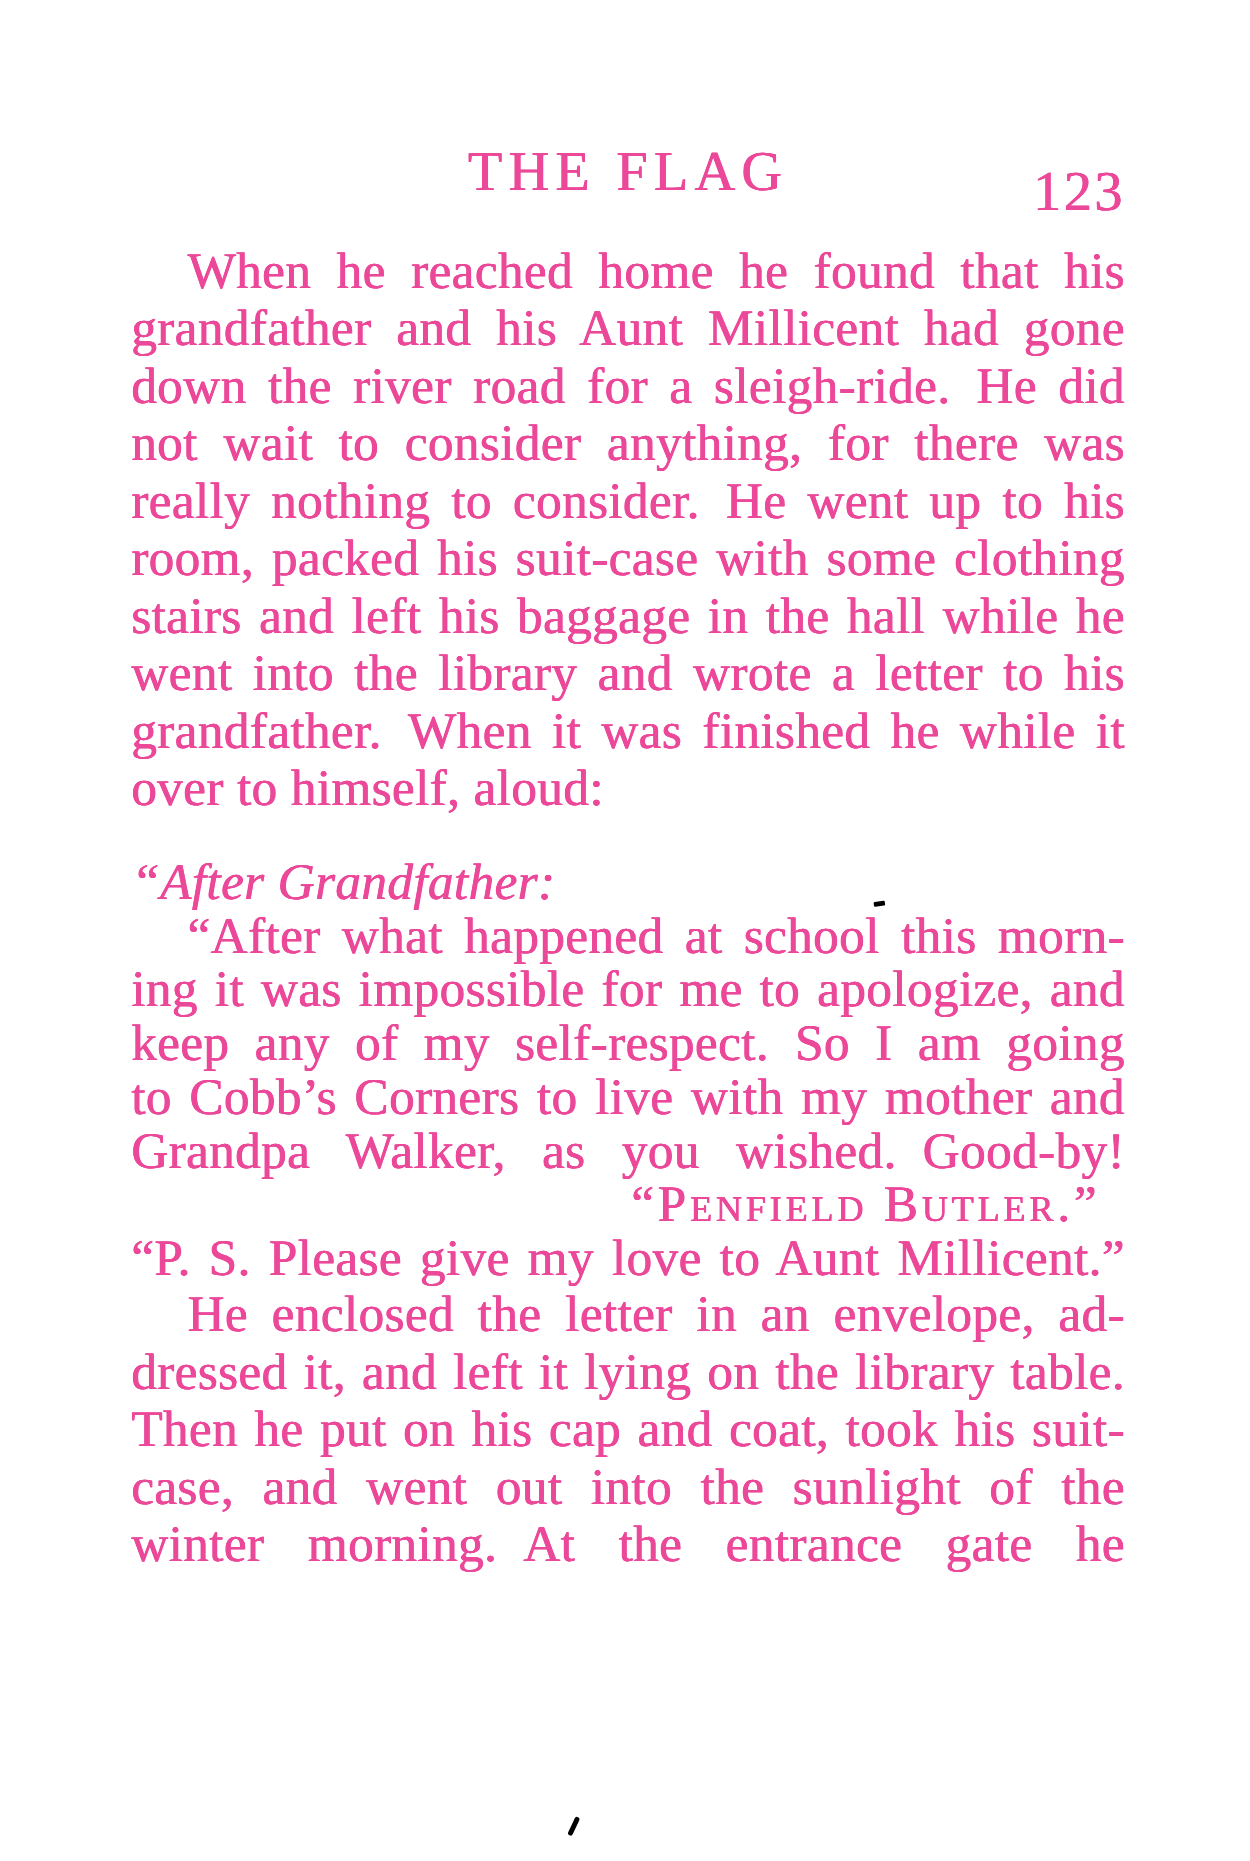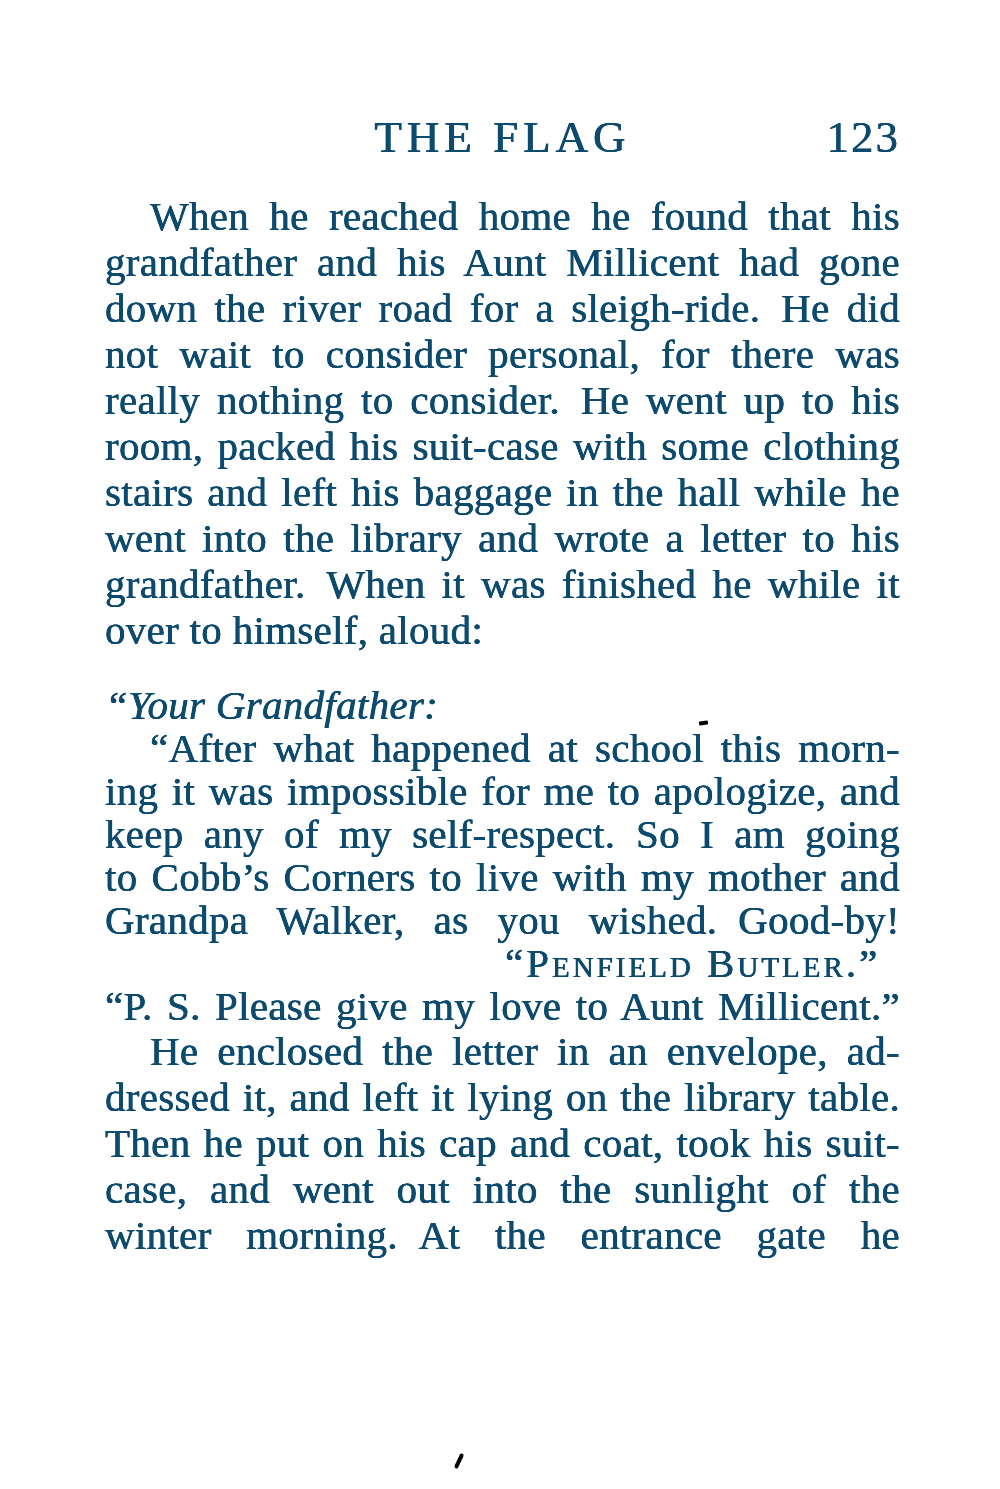--- a/index.html
+++ b/index.html
@@ -1,21 +1,21 @@
 <!DOCTYPE html>
 <html><head>
 <meta charset="utf-8">
 <style>
   html, body { margin: 0; padding: 0; background: #ffffff; }
   .page {
     position: relative;
     width: 1000px;
     height: 1489px;
     background: #ffffff;
-    color: #0c4a6e;
+    color: #ec4899;
     font-family: "Liberation Serif", "DejaVu Serif", serif;
     overflow: hidden;
     text-shadow: 0.3px 0 0 currentColor, -0.3px 0 0 currentColor;
   }
   .text-col {
     position: absolute;
     left: 105px;
     top: 0;
     width: 795px;
   }
@@ -27,21 +27,21 @@
     font-size: 45px;
   }
   .head-title {
     display: block;
     text-align: center;
     letter-spacing: 5px;
   }
   .page-num {
     position: absolute;
     right: 0;
-    top: 0;
+    top: 16px;
     letter-spacing: 2px;
   }
   .para { font-size: 41px; letter-spacing: 0.3px; }
   .para .line { line-height: 46px; }
   .letter .line { line-height: 43px; }
   .j { text-align: justify; text-align-last: justify; }
   .indent { padding-left: 45px; }
   .p1 { margin-top: 31px; }
   .letter { margin-top: 31px; }
   .p2 { }
@@ -70,31 +70,31 @@
 
     <div class="running-head">
       <span class="head-title">THE FLAG</span>
       <span class="page-num">123</span>
     </div>
 
     <div class="para p1">
       <div class="line j indent">When he reached home he found that his</div>
       <div class="line j">grandfather and his Aunt Millicent had gone</div>
       <div class="line j">down the river road for a sleigh-ride. He did</div>
-      <div class="line j">not wait to consider personal, for there was</div>
+      <div class="line j">not wait to consider anything, for there was</div>
       <div class="line j">really nothing to consider. He went up to his</div>
       <div class="line j">room, packed his suit-case with some clothing</div>
       <div class="line j">stairs and left his baggage in the hall while he</div>
       <div class="line j">went into the library and wrote a letter to his</div>
       <div class="line j">grandfather. When it was finished he while it</div>
       <div class="line">over to himself, aloud:</div>
     </div>
 
     <div class="para letter">
-      <div class="line salutation">“Your Grandfather:</div>
+      <div class="line salutation">“After Grandfather:</div>
       <div class="line j indent">“After what happened at school this morn-</div>
       <div class="line j">ing it was impossible for me to apologize, and</div>
       <div class="line j">keep any of my self-respect. So I am going</div>
       <div class="line j">to Cobb’s Corners to live with my mother and</div>
       <div class="line j">Grandpa Walker, as you wished. Good-by!</div>
       <div class="line signature">“Penfield Butler.”</div>
       <div class="line j">“P. S. Please give my love to Aunt Millicent.”</div>
     </div>
 
     <div class="para p2">

